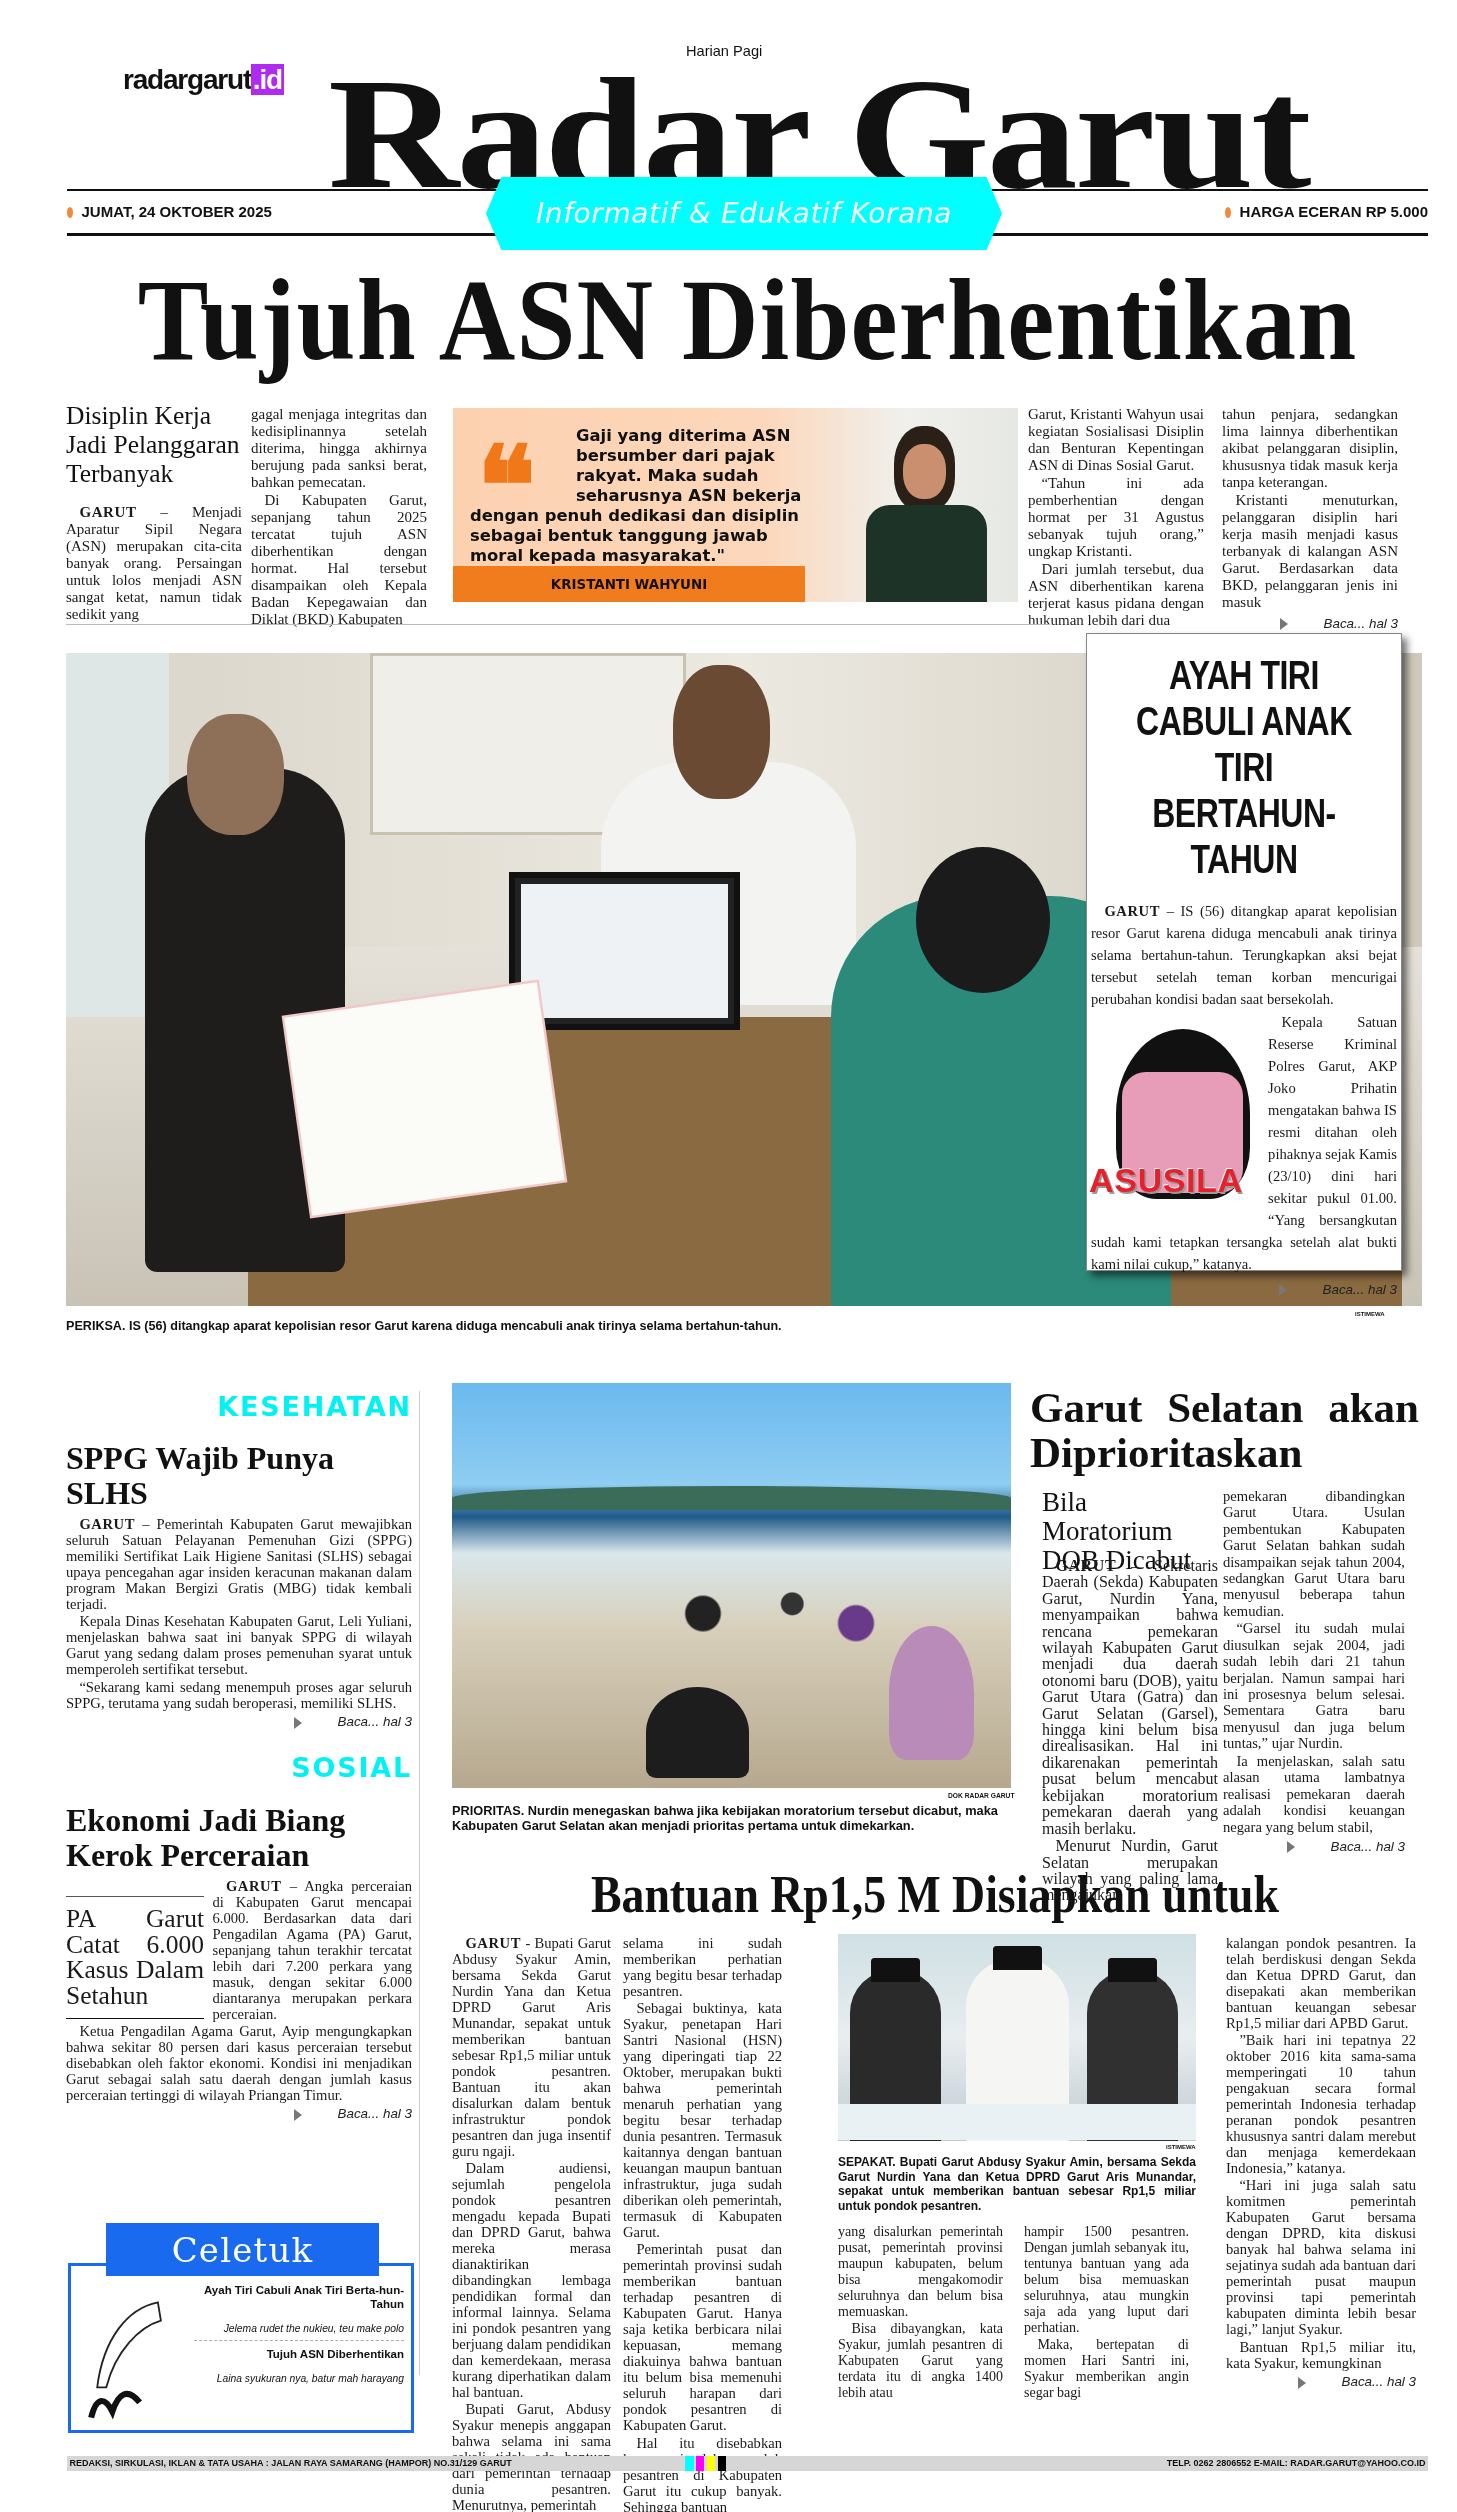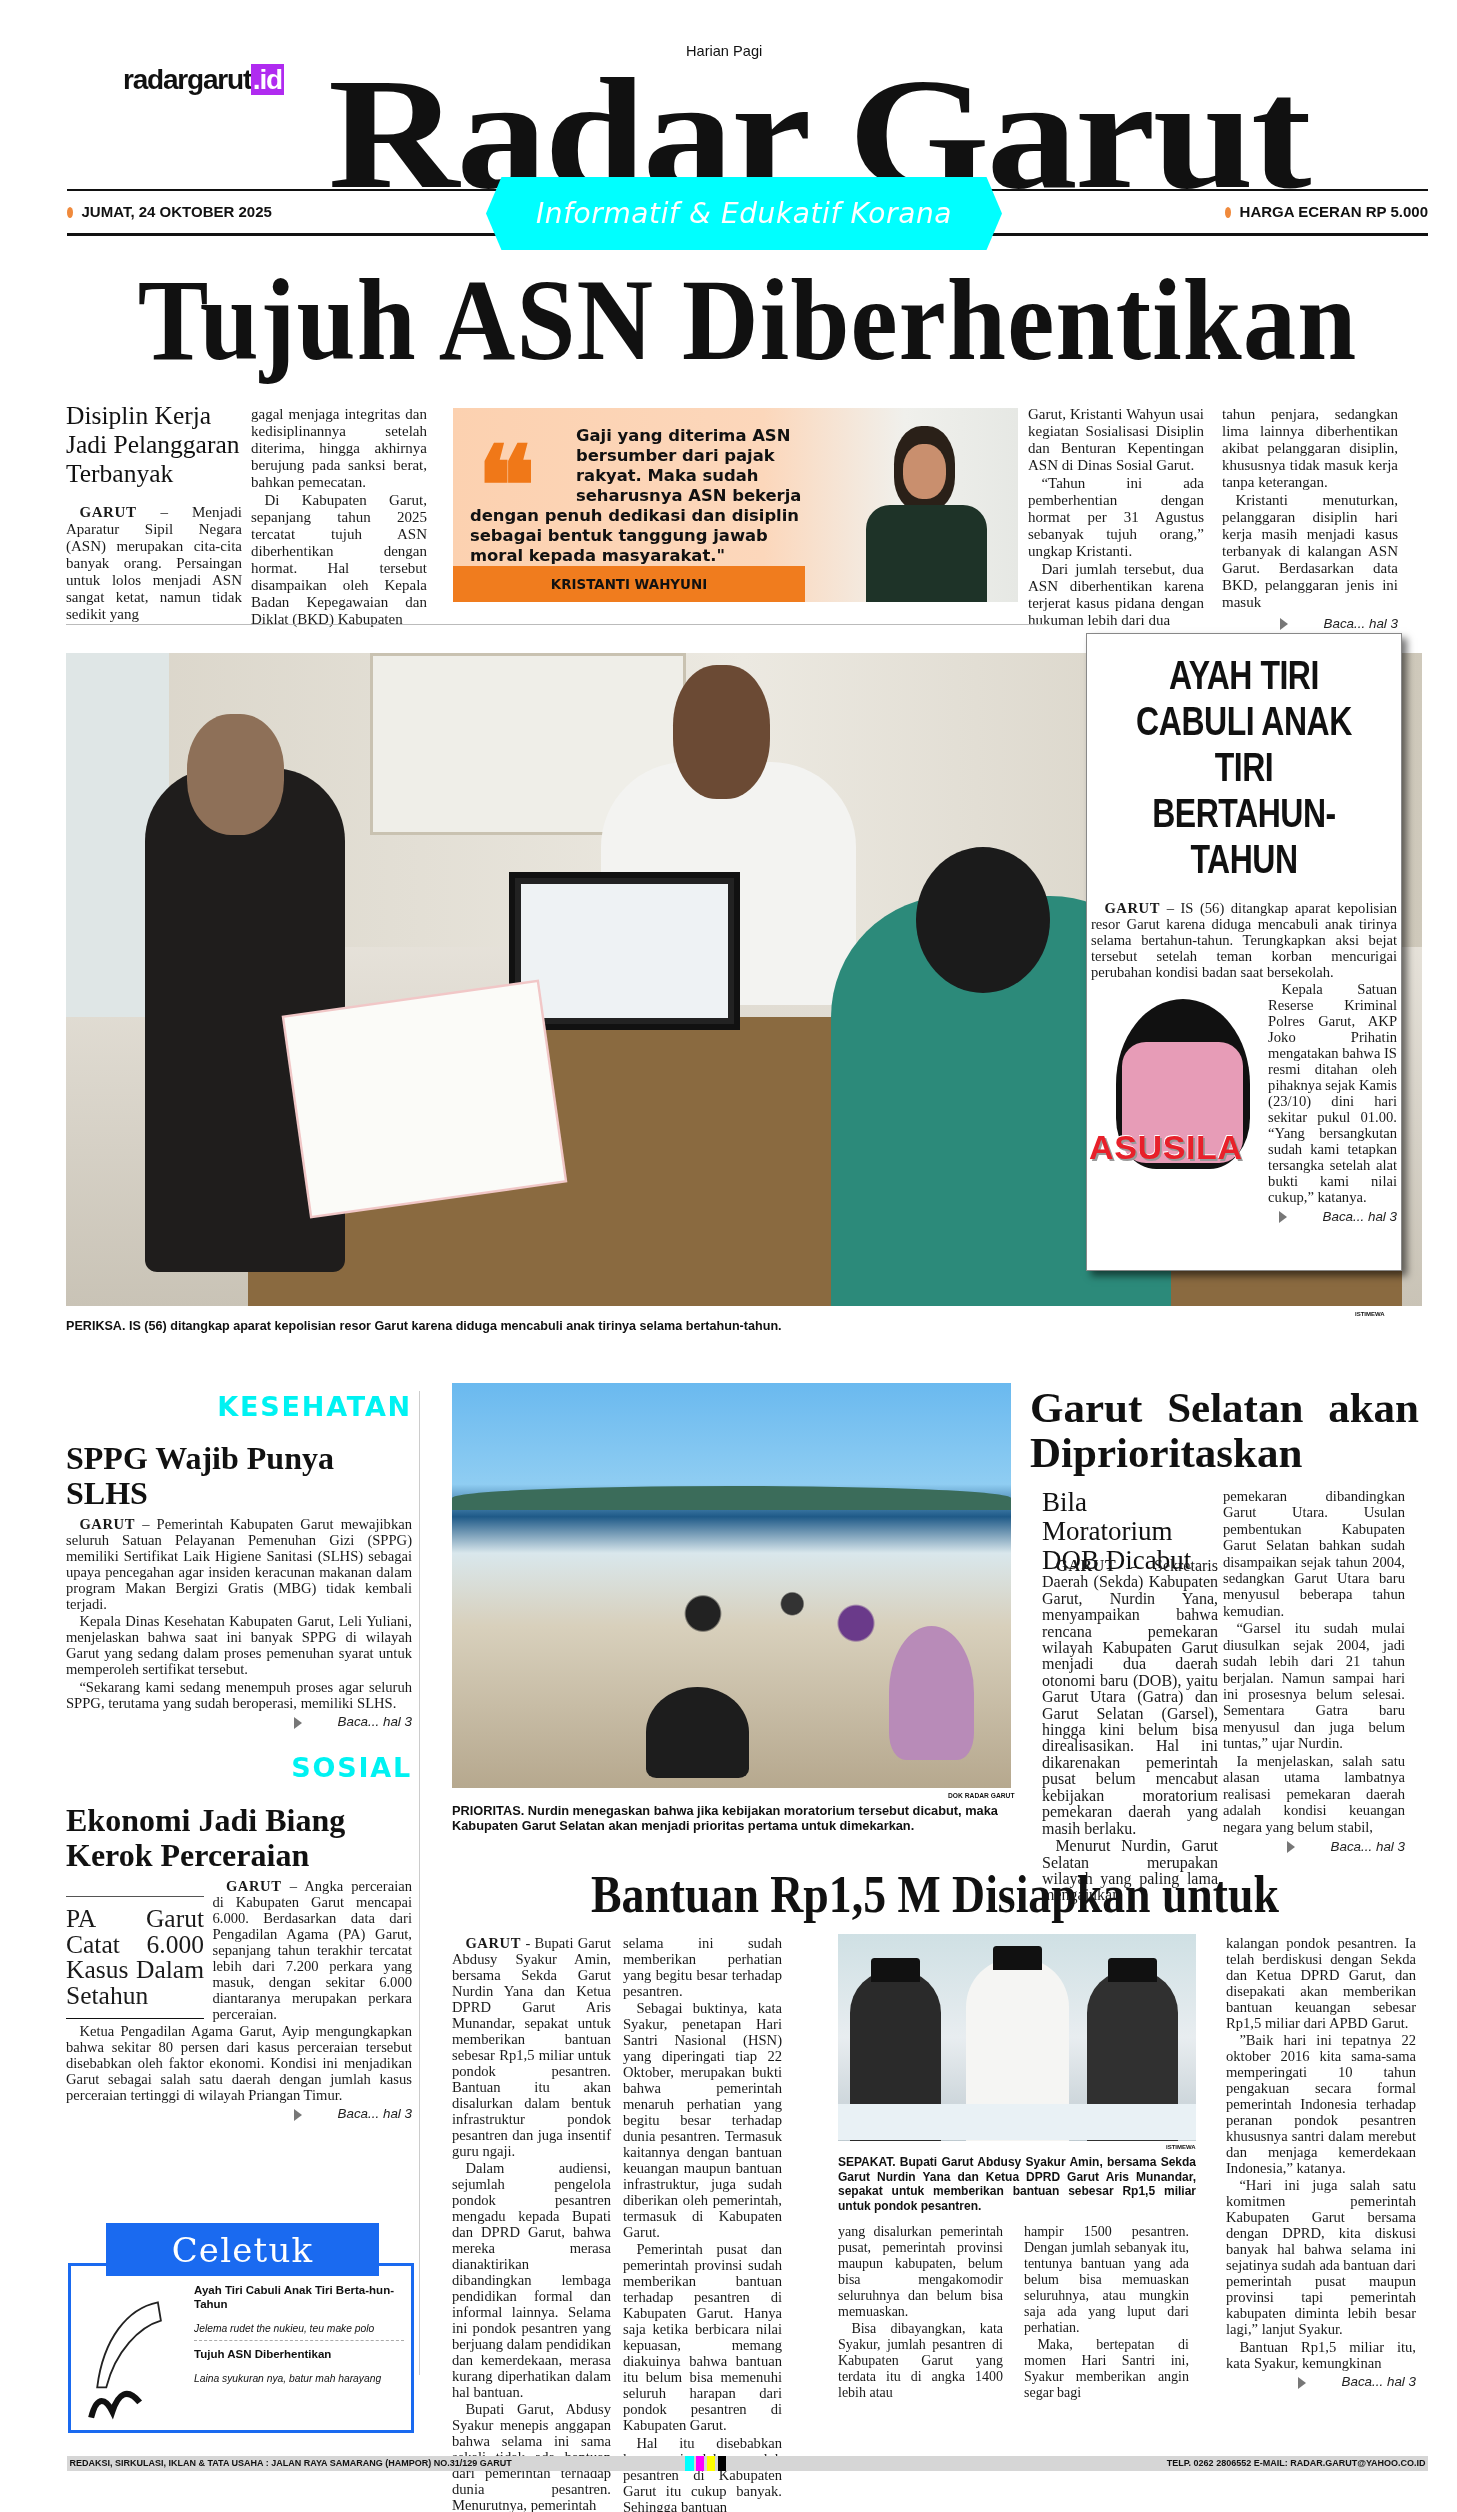--- a/index.html
+++ b/index.html
@@ -63,21 +63,21 @@
   .pm-desk { position:absolute; left: 182px; top: 364px; width: 1154px; height: 289px; background: #8a6a40; }
   .pm-person2 { position:absolute; left: 765px; top: 243px; width: 340px; height: 410px; background: #2c8a7a; border-radius: 121px 121px 0 0; }
   .pm-person2-head { position:absolute; left: 850px; top: 194px; width: 134px; height: 146px; border-radius: 50%; background: #1b1b1b; }
   .pm-dispenser { position:absolute; left: 0; top: 0; width: 103px; height: 364px; background: #dfe6e6; }
   .caption-main { left: 66px; top: 1318px; font-family: "Liberation Sans", sans-serif; font-weight: bold; font-size: 13.4px; transform: scaleX(0.94); transform-origin: left; }
   .credit-main { left: 1355px; top: 1311px; font-family: "Liberation Sans", sans-serif; font-weight: bold; font-size: 6px; }
 
   
   .crime-box { left: 1086px; top: 633px; width: 316px; height: 638px; background: #fff; box-shadow: 4.9px 4.9px 7.3px rgba(0,0,0,0.55); border: 0.6px solid #888; padding: 18px 4px; }
   .crime-title { font-family: "Liberation Sans", sans-serif; font-weight: bold; font-size: 40px; line-height: 46px; text-align: center; transform: scaleX(0.8); letter-spacing: -0.6px; }
-  .crime-body { margin-top: 18px; font-size: 14.6px; line-height: 16px; }
+  .crime-body { margin-top: 18px; font-size: 14.6px; line-height: 22px; }
   .crime-illus { float: left; width: 176px; height: 207px; margin: 6px 6px 3.6px -4.9px; position: relative; }
   .crime-illus .hair { position:absolute; left: 30px; top: 12px; width: 134px; height: 170px; background: #111; border-radius: 50% 50% 30% 30%; }
   .crime-illus .body { position:absolute; left: 36px; top: 55px; width: 121px; height: 121px; background: #e79cb7; border-radius: 24px; }
   .crime-illus .label { position:absolute; left: 3px; top: 152px; font-family: "Liberation Sans", sans-serif; font-weight: 900; font-size: 34px; color: #e8202a; letter-spacing: 0.6px; text-shadow: 1.8px 2.4px 0 #999, -0.6px -0.6px 0 #fff; }
 
   
   .left-col { left: 66px; top: 1391px; width: 346px; }
   .section-tag { font-family: "DejaVu Sans", sans-serif; font-weight: bold; font-size: 27px; color: #00f2f2; text-align: right; letter-spacing: 1.8px; }
   .left-head { font-family: "Liberation Serif", serif; font-weight: bold; font-size: 32px; line-height: 35px; margin-top: 19.4px; }
   .left-body { font-size: 14.6px; line-height: 16px; margin-top: 4.9px; }
@@ -85,21 +85,21 @@
   .pa-pull { float: left; width: 138px; margin: 18px 8.5px 3.6px 0; border-top: 0.6px solid #555; border-bottom: 1.8px solid #111; padding: 9.7px 0; font-size: 25.5px; line-height: 25.5px; }
 
   .vdiv { left: 419px; top: 1391px; width: 0.6px; height: 984px; background: #ccc; }
 
   
   .celetuk { left: 68px; top: 2263px; width: 346px; height: 170px; border: 3px solid #1a6af0; border-top: 0; }
   .celetuk-top { left: 68px; top: 2263px; width: 346px; height: 3px; background: #1a6af0; }
   .celetuk-banner { left: 106px; top: 2223px; width: 273px; height: 53px; background: #1a6af0; display:flex; align-items:center; justify-content:center; }
   .celetuk-banner span { font-family: "DejaVu Serif", serif; font-size: 34px; color: #fff; letter-spacing: 1.2px; }
   .celetuk-quill { left: 79px; top: 2296px; width: 91px; height: 128px; }
-  .celetuk-items { left: 194px; top: 2283px; width: 210px; font-family: "Liberation Sans", sans-serif; text-align: left; }
+  .celetuk-items { left: 194px; top: 2283px; width: 210px; font-family: "Liberation Sans", sans-serif; text-align: right; }
   .cel-title { font-weight: bold; font-size: 11.5px; line-height: 14px; margin-bottom: 12px; }
   .cel-reply { font-style: italic; font-size: 10.3px; margin-bottom: 6px; border-bottom: 0.6px dashed #aaa; padding-bottom: 6px; }
   .cel-reply.last { border: 0; }
 
   
   .photo-beach { left: 452px; top: 1383px; width: 559px; height: 405px; overflow: hidden; background: linear-gradient(180deg,#6ab9ef 0%, #8fcdf2 25%, #1f5a88 33%, #d9e7ec 42%, #d8d0bc 60%, #b6a88e 100%); }
   .pb-mountain { position:absolute; left: 0; top: 103px; width: 100%; height: 24px; background: #3b6c5a; border-radius: 50% 50% 0 0; }
   .pb-people { position:absolute; left: 200px; top: 182px; width: 255px; height: 97px; background: radial-gradient(circle at 20% 50%, #222 0 8%, transparent 9%), radial-gradient(circle at 55% 40%, #333 0 7%, transparent 8%), radial-gradient(circle at 80% 60%, #6a3a8a 0 8%, transparent 9%); }
   .pb-sit { position:absolute; left: 194px; top: 304px; width: 103px; height: 91px; background: #1d1d1d; border-radius: 50% 50% 10% 10%; }
   .pb-hijab { position:absolute; left: 437px; top: 243px; width: 85px; height: 134px; background: #b88bb8; border-radius: 50% 50% 20% 20%; }

